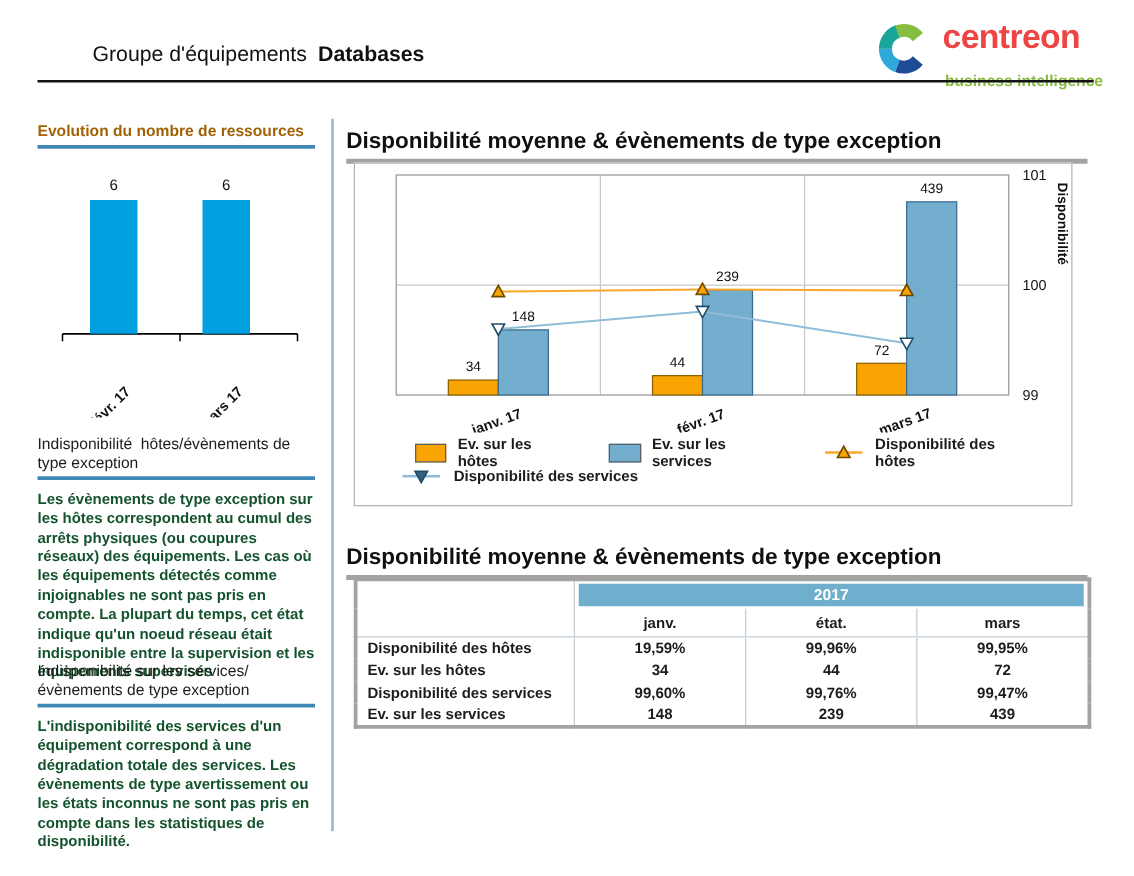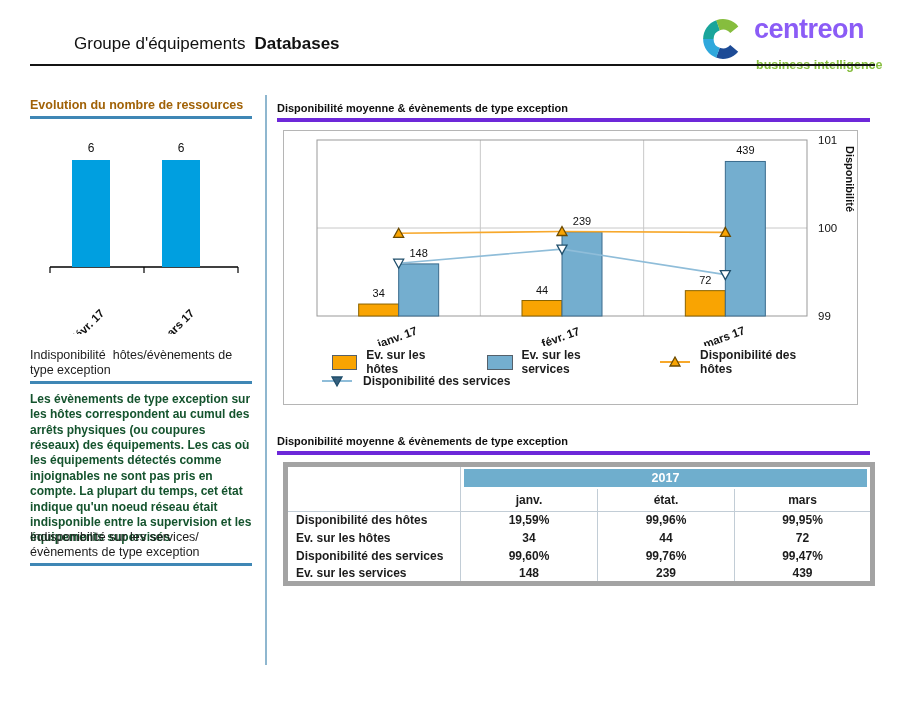--- a/index.html
+++ b/index.html
@@ -7,58 +7,58 @@
   .page { position:relative; width:907px; height:701px; background:#fff; overflow:hidden; }
 
   
   .hdr-title { position:absolute; left:38px; top:34px; font-size:17px; color:#111;margin-left:36px; }
   .hdr-title .bold { font-weight:bold; margin-left:9px; }
   .hdr-rule { position:absolute; left:30px; top:64px; width:845px; height:2px; background:#141414; }
 
   
   .logo { position:absolute; left:700px; top:16px; display:flex; align-items:flex-start; }
   .logo-text { margin-left:8px; line-height:1; }
-  .logo-brand { font-size:27px; font-weight:bold; color:#8b5cf6; letter-spacing:-0.5px; }
+  .logo-brand { font-size:27px; font-weight:bold; color:#ef4444; letter-spacing:-0.5px; }
   .logo-tagline { font-size:12.5px; font-weight:bold; color:#86bd3e; margin-top:16px; margin-left:2px; }
 
   
   .divider { position:absolute; left:265px; top:95px; width:2px; height:570px; background:#8fb7cf; }
 
   
   .sidebar { position:absolute; left:30px; top:98px; width:222px; }
   .mini-title { font-size:12.5px; font-weight:bold; color:#a16207; padding-bottom:4px;
                 border-bottom:3px solid #3f87b5; }
   #mini-chart { position:absolute; left:0; top:24px; }
   .section { position:absolute; left:0; width:222px; }
   .section-heading { font-size:12.5px; color:#1c1c1c; line-height:1.2; padding-bottom:3px;
                      border-bottom:3px solid #3f87b5; white-space:pre-wrap; }
   .section-body { margin-top:8px; font-size:12px; font-weight:bold; line-height:1.28; color:#14532d; }
 
   
   .main { position:absolute; left:277px; top:98px; width:593px; }
-  .section-title { font-size:11px; font-weight:bold; color:#101010; padding-bottom:4px;
-                   border-bottom:4px solid #6d28d9; }
+  .section-title { font-size:18px; font-weight:bold; color:#101010; padding-bottom:4px;
+                   border-bottom:4px solid #a3a3a3; }
   .title-1 { position:absolute; left:0; top:4px; width:593px; }
   .title-2 { position:absolute; left:0; top:337px; width:593px; }
 
   .chart-box { position:absolute; left:6px; top:32px; width:575px; height:275px;
                border:1px solid #b5b5b5; background:#fff; }
   .legend-row { position:absolute; left:0; width:573px; display:flex; align-items:center;
                 font-size:12px; font-weight:bold; color:#1c1c1c; }
   .legend-row1 { top:217px; padding-left:48px; }
   .legend-row2 { top:243px; padding-left:36px; }
   .legend-item { display:flex; align-items:center; margin-right:30px; }
   .legend-item .swatch { display:inline-block; width:26px; height:15px; margin-right:9px;
                          border:1px solid #55606a; }
   .legend-item svg { margin-right:9px; }
 
   
   .tbl-wrap { position:absolute; left:6px; top:364px; width:587px; }
   table.avail { width:587px; border-collapse:collapse; table-layout:fixed;
-                font-size:12px; color:#1c1c1c; border:5px solid #a3a3a3; }
+                font-size:12px; color:#1c1c1c; border:3px solid #a3a3a3; }
   table.avail td { border-left:1px solid #c2cdd6; overflow:hidden; }
   table.avail td:first-child { border-left:none; }
   tr.hdr1 td { height:22px; }
   tr.hdr2 td { height:22px; border-bottom:1px solid #c2cdd6; font-weight:bold; text-align:center; }
   tr.body td { height:18px; font-weight:bold; text-align:center; }
   td.lbl { text-align:left !important; padding-left:8px; font-weight:bold; }
   .year-band { margin:2px 3px; height:18px; line-height:18px; background:#6faecd; color:#fff;
                font-weight:bold; text-align:center; font-size:12.5px; }
 
   svg text { font-family:"Liberation Sans", sans-serif; }
@@ -105,20 +105,21 @@
         <text x="0" y="0" transform="translate(165 192) rotate(-45)" text-anchor="end" font-size="11.5" font-weight="bold" fill="#111">mars 17</text>
       </svg>
 
     <div class="section" style="top:250px;">
       <div class="section-heading">Indisponibilité  hôtes/évènements de type exception</div>
       <div class="section-body">Les évènements de type exception sur les hôtes correspondent au cumul des arrêts physiques (ou coupures réseaux) des équipements. Les cas où les équipements détectés comme injoignables ne sont pas pris en compte. La plupart du temps, cet état indique qu'un noeud réseau était indisponible entre la supervision et les équipements supervisés</div>
     </div>
 
     <div class="section" style="top:432px;">
       <div class="section-heading">Indisponibilité sur les services/ évènements de type exception</div>
+      <div class="section-body">L'indisponibilité des services d'un équipement correspond à une dégradation totale des services. Les évènements de type avertissement ou les états inconnus ne sont pas pris en compte dans les statistiques de disponibilité.</div>
     </div>
   </div>
 
   <div class="main">
     <div class="section-title title-1">Disponibilité moyenne &amp; évènements de type exception</div>
 
     <div class="chart-box">
       <svg id="main-chart" width="573" height="215">
           <line x1="196.33333333333334" y1="9" x2="196.33333333333334" y2="185" stroke="#c8c8c8"></line>
           <line x1="359.6666666666667" y1="9" x2="359.6666666666667" y2="185" stroke="#c8c8c8"></line>

